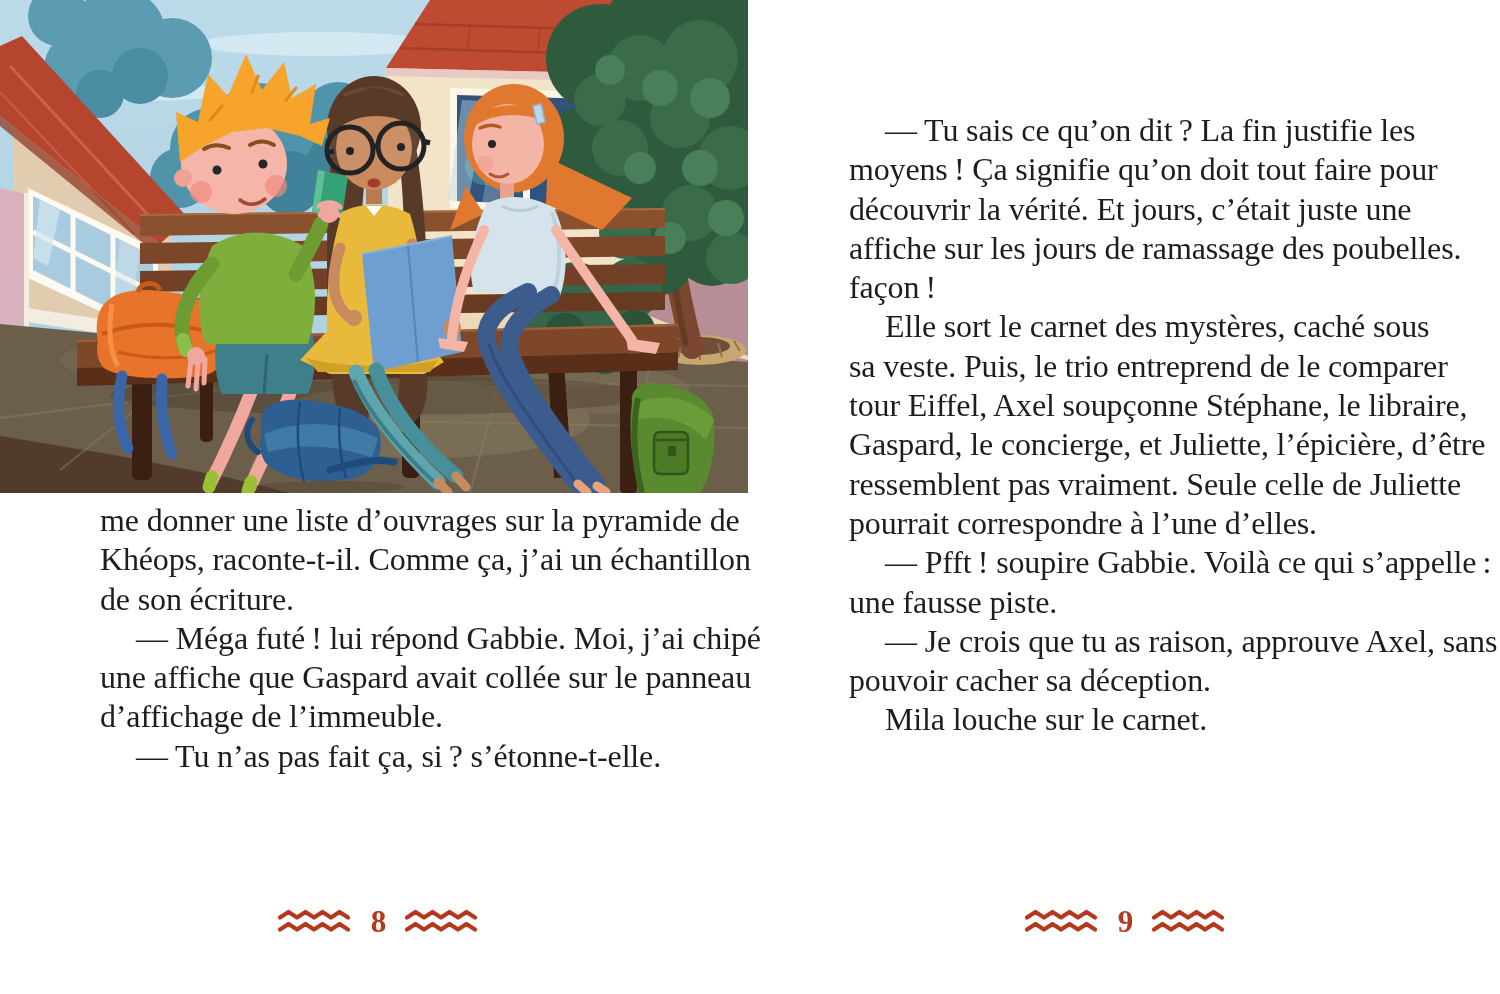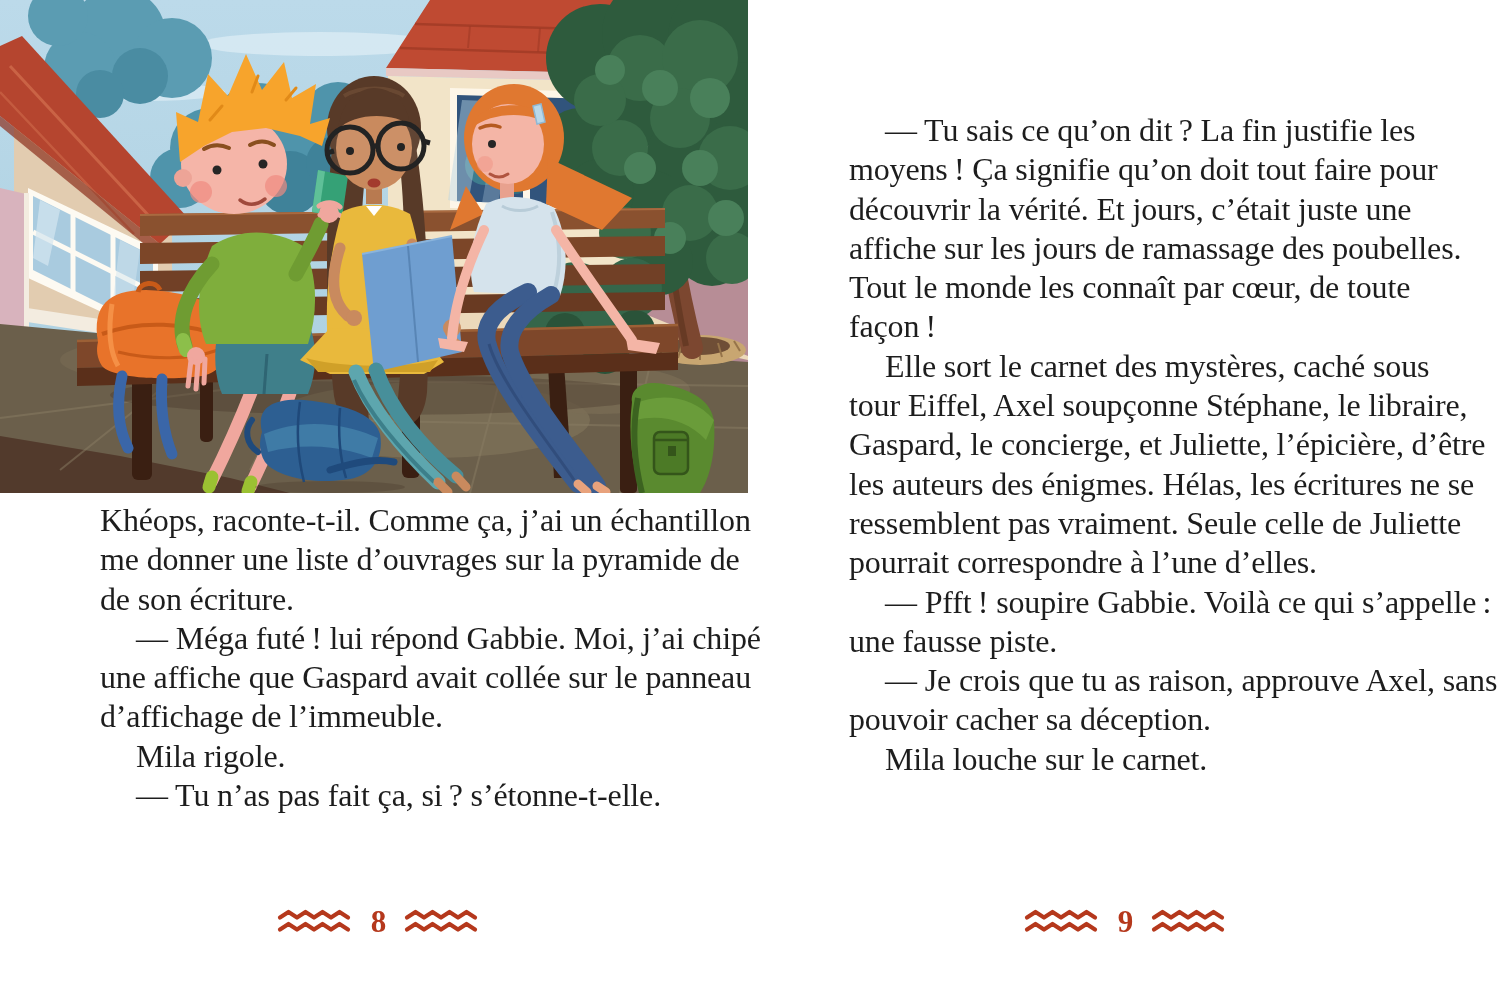--- a/index.html
+++ b/index.html
@@ -349,41 +349,39 @@
     <path d="M634,404 C660,392 694,396 714,420 L706,440 C688,420 660,414 636,420 Z" fill="#6a9c3a"></path>
     <rect x="654" y="432" width="34" height="42" rx="6" fill="#4c7a26" stroke="#34551a" stroke-width="2.5"></rect>
     <path d="M654,440 L688,440" stroke="#34551a" stroke-width="2.5"></path>
     <rect x="668" y="446" width="8" height="10" fill="#34551a"></rect>
     <path d="M638,398 C632,428 634,462 642,493" stroke="#3c6320" stroke-width="6" fill="none"></path>
   </g>
 </svg>
 </div>
 
 <div class="textcol" id="left-text">
+  <div class="ln">me donner une liste d’ouvrages sur la pyramide de</div>
   <div class="ln">Khéops, raconte-t-il. Comme ça, j’ai un échantillon</div>
-  <div class="ln">me donner une liste d’ouvrages sur la pyramide de</div>
   <div class="ln end">de son écriture.</div>
   <div class="ln ind">— Méga futé ! lui répond Gabbie. Moi, j’ai chipé</div>
   <div class="ln">une affiche que Gaspard avait collée sur le panneau</div>
   <div class="ln end">d’affichage de l’immeuble.</div>
-  <div class="ln end ind">Mila rigole.</div>
   <div class="ln end ind">— Tu n’as pas fait ça, si ? s’étonne-t-elle.</div>
 </div>
 
 <div class="textcol" id="right-text">
   <div class="ln ind">— Tu sais ce qu’on dit ? La fin justifie les</div>
   <div class="ln">moyens ! Ça signifie qu’on doit tout faire pour</div>
   <div class="ln">découvrir la vérité. Et jours, c’était juste une</div>
   <div class="ln">affiche sur les jours de ramassage des poubelles.</div>
-  <div class="ln">Tout le monde les connaît par cœur, de toute</div>
   <div class="ln end">façon !</div>
   <div class="ln ind">Elle sort le carnet des mystères, caché sous</div>
+  <div class="ln">sa veste. Puis, le trio entreprend de le comparer</div>
   <div class="ln">tour Eiffel, Axel soupçonne Stéphane, le libraire,</div>
   <div class="ln">Gaspard, le concierge, et Juliette, l’épicière, d’être</div>
-  <div class="ln">les auteurs des énigmes. Hélas, les écritures ne se</div>
   <div class="ln">ressemblent pas vraiment. Seule celle de Juliette</div>
   <div class="ln end">pourrait correspondre à l’une d’elles.</div>
   <div class="ln ind">— Pfft ! soupire Gabbie. Voilà ce qui s’appelle :</div>
   <div class="ln end">une fausse piste.</div>
   <div class="ln ind">— Je crois que tu as raison, approuve Axel, sans</div>
   <div class="ln end">pouvoir cacher sa déception.</div>
   <div class="ln end ind">Mila louche sur le carnet.</div>
 </div>
 
 <div class="footer" id="footer-left">

